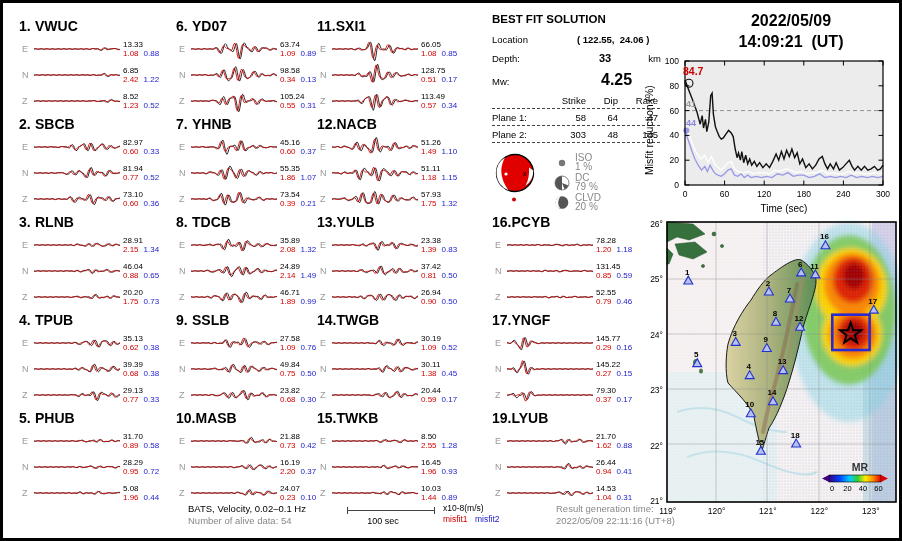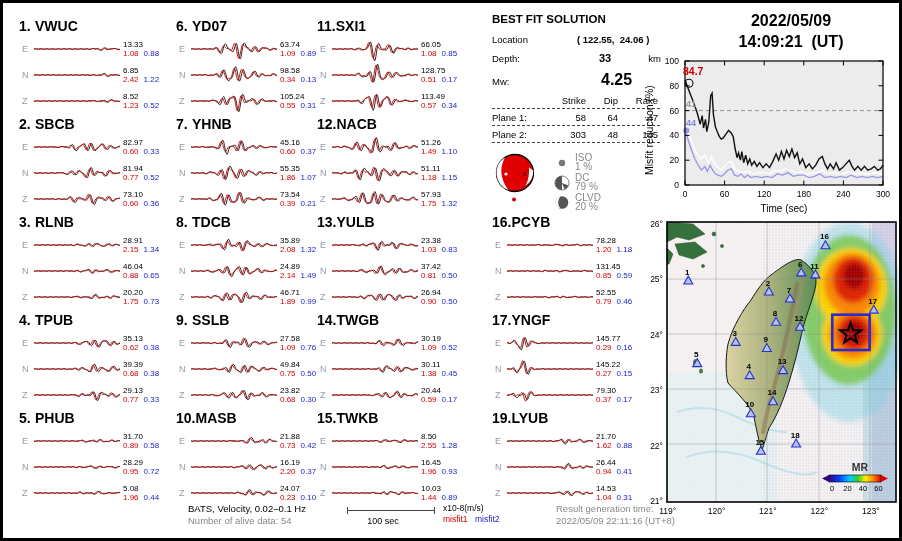--- a/index.html
+++ b/index.html
@@ -427,21 +427,21 @@
       </div>
       <div class="station-block">
         <div class="st-header"><span class="st-num">13.</span>YULB</div>
         <div class="comp-row">
       <span class="comp-label">E</span>
       <svg class="trace" viewBox="0 0 86 24">
         <polyline points="0.0,12.2 0.9,12.2 1.7,12.1 2.6,11.9 3.4,11.8 4.3,11.9 5.2,12.1 6.0,12.2 6.9,12.2 7.7,12.0 8.6,11.8 9.5,11.8 10.3,11.9 11.2,12.1 12.0,12.2 12.9,12.1 13.8,11.9 14.6,11.9 15.5,11.9 16.3,12.1 17.2,12.2 18.1,12.1 18.9,11.9 19.8,11.7 20.6,11.6 21.5,11.7 22.4,11.9 23.2,12.0 24.1,12.1 24.9,12.2 25.8,12.5 26.7,12.7 27.5,12.8 28.4,12.6 29.2,12.0 30.1,11.2 31.0,10.8 31.8,11.1 32.7,11.8 33.5,12.7 34.4,13.1 35.3,12.8 36.1,12.1 37.0,11.4 37.8,11.1 38.7,11.1 39.6,11.1 40.4,10.8 41.3,10.2 42.1,9.9 43.0,10.8 43.9,12.8 44.7,15.3 45.6,17.1 46.4,17.1 47.3,15.1 48.2,12.1 49.0,9.4 49.9,8.3 50.7,8.9 51.6,10.5 52.5,12.0 53.3,12.6 54.2,12.5 55.0,12.0 55.9,11.9 56.8,12.2 57.6,12.3 58.5,12.0 59.3,11.0 60.2,10.0 61.1,9.6 61.9,10.4 62.8,12.1 63.6,14.1 64.5,15.4 65.4,15.5 66.2,14.4 67.1,12.8 67.9,11.3 68.8,10.4 69.7,10.2 70.5,10.5 71.4,11.0 72.2,11.5 73.1,11.9 74.0,12.1 74.8,12.3 75.7,12.4 76.5,12.4 77.4,12.3 78.3,12.0 79.1,11.7 80.0,11.5 80.8,11.4 81.7,11.6 82.6,12.1 83.4,12.7 84.3,13.2 85.1,13.2 86.0,12.7 " fill="none" stroke="#111" stroke-width="0.9"></polyline>
         <polyline points="0.0,12.2 0.9,12.2 1.7,12.1 2.6,11.9 3.4,11.8 4.3,11.9 5.2,12.1 6.0,12.2 6.9,12.2 7.7,12.0 8.6,11.8 9.5,11.8 10.3,11.9 11.2,12.1 12.0,12.2 12.9,12.2 13.8,12.0 14.6,11.8 15.5,11.9 16.3,12.0 17.2,12.1 18.1,12.1 18.9,11.9 19.8,11.7 20.6,11.6 21.5,11.7 22.4,12.0 23.2,12.3 24.1,12.5 24.9,12.5 25.8,12.4 26.7,12.2 27.5,11.9 28.4,11.7 29.2,11.5 30.1,11.6 31.0,11.9 31.8,12.3 32.7,12.7 33.5,12.8 34.4,12.6 35.3,12.1 36.1,11.6 37.0,11.3 37.8,11.0 38.7,10.6 39.6,10.2 40.4,10.0 41.3,10.4 42.1,11.7 43.0,13.6 43.9,15.4 44.7,16.2 45.6,15.4 46.4,13.3 47.3,11.0 48.2,9.5 49.0,9.4 49.9,10.6 50.7,12.1 51.6,13.0 52.5,13.0 53.3,12.4 54.2,11.9 55.0,11.8 55.9,12.0 56.8,11.9 57.6,11.2 58.5,10.1 59.3,9.3 60.2,9.4 61.1,10.9 61.9,13.1 62.8,15.0 63.6,15.8 64.5,15.1 65.4,13.4 66.2,11.7 67.1,10.8 67.9,10.6 68.8,11.0 69.7,11.5 70.5,11.7 71.4,11.6 72.2,11.7 73.1,11.9 74.0,12.3 74.8,12.6 75.7,12.4 76.5,12.0 77.4,11.4 78.3,11.0 79.1,11.1 80.0,11.6 80.8,12.2 81.7,12.8 82.6,13.0 83.4,13.0 84.3,12.7 85.1,12.4 86.0,12.0 " fill="none" stroke="#cc0000" stroke-width="0.9"></polyline>
       </svg>
       <span class="nums"><span class="amp">23.38</span><br>
-      <span class="m1">1.03</span><span class="m2">0.83</span></span>
+      <span class="m1">1.39</span><span class="m2">0.83</span></span>
     </div>
         <div class="comp-row">
       <span class="comp-label">N</span>
       <svg class="trace" viewBox="0 0 86 24">
         <polyline points="0.0,11.9 0.9,12.1 1.7,12.2 2.6,12.1 3.4,11.9 4.3,11.8 5.2,11.8 6.0,12.0 6.9,12.2 7.7,12.2 8.6,12.1 9.5,11.8 10.3,11.7 11.2,11.8 12.0,12.0 12.9,12.2 13.8,12.2 14.6,12.1 15.5,11.9 16.3,11.8 17.2,11.9 18.1,12.1 18.9,12.2 19.8,12.1 20.6,11.9 21.5,11.8 22.4,11.8 23.2,12.1 24.1,12.3 24.9,12.5 25.8,12.4 26.7,12.1 27.5,11.7 28.4,11.2 29.2,10.8 30.1,10.7 31.0,11.0 31.8,11.7 32.7,12.6 33.5,13.4 34.4,13.7 35.3,13.5 36.1,12.9 37.0,12.3 37.8,11.9 38.7,11.8 39.6,11.6 40.4,11.4 41.3,11.1 42.1,11.2 43.0,11.8 43.9,13.0 44.7,14.1 45.6,14.2 46.4,12.9 47.3,10.5 48.2,8.1 49.0,6.9 49.9,7.7 50.7,10.2 51.6,13.1 52.5,15.3 53.3,15.9 54.2,15.2 55.0,14.1 55.9,13.2 56.8,12.9 57.6,12.6 58.5,12.0 59.3,10.8 60.2,9.8 61.1,9.5 61.9,10.4 62.8,12.1 63.6,13.7 64.5,14.3 65.4,13.5 66.2,11.8 67.1,10.2 67.9,9.4 68.8,9.8 69.7,11.0 70.5,12.3 71.4,13.1 72.2,13.3 73.1,13.2 74.0,13.0 74.8,13.0 75.7,12.9 76.5,12.6 77.4,12.0 78.3,11.3 79.1,10.8 80.0,10.8 80.8,11.2 81.7,11.8 82.6,12.3 83.4,12.6 84.3,12.5 85.1,12.2 86.0,11.9 " fill="none" stroke="#111" stroke-width="0.9"></polyline>
         <polyline points="0.0,11.9 0.9,12.1 1.7,12.2 2.6,12.1 3.4,11.9 4.3,11.8 5.2,11.8 6.0,12.0 6.9,12.2 7.7,12.2 8.6,12.0 9.5,11.8 10.3,11.8 11.2,11.9 12.0,12.1 12.9,12.3 13.8,12.2 14.6,12.0 15.5,11.8 16.3,11.8 17.2,11.9 18.1,12.1 18.9,12.2 19.8,12.1 20.6,11.9 21.5,11.8 22.4,12.0 23.2,12.3 24.1,12.6 24.9,12.5 25.8,12.1 26.7,11.5 27.5,10.9 28.4,10.8 29.2,11.1 30.1,11.7 31.0,12.4 31.8,12.8 32.7,12.8 33.5,12.7 34.4,12.5 35.3,12.4 36.1,12.3 37.0,12.2 37.8,11.9 38.7,11.5 39.6,11.3 40.4,11.5 41.3,12.2 42.1,13.3 43.0,14.2 43.9,14.2 44.7,13.1 45.6,11.2 46.4,9.1 47.3,7.8 48.2,7.9 49.0,9.3 49.9,11.5 50.7,13.5 51.6,14.6 52.5,14.7 53.3,14.1 54.2,13.5 55.0,13.1 55.9,12.8 56.8,12.3 57.6,11.6 58.5,10.7 59.3,10.3 60.2,10.7 61.1,11.8 61.9,13.2 62.8,14.1 63.6,13.8 64.5,12.5 65.4,10.8 66.2,9.5 67.1,9.3 67.9,10.1 68.8,11.5 69.7,12.7 70.5,13.2 71.4,13.2 72.2,12.9 73.1,12.7 74.0,12.8 74.8,12.9 75.7,12.6 76.5,12.0 77.4,11.2 78.3,10.8 79.1,10.9 80.0,11.5 80.8,12.3 81.7,12.8 82.6,12.8 83.4,12.2 84.3,11.7 85.1,11.3 86.0,11.4 " fill="none" stroke="#cc0000" stroke-width="0.9"></polyline>
       </svg>
       <span class="nums"><span class="amp">37.42</span><br>
       <span class="m1">0.81</span><span class="m2">0.50</span></span>
     </div>

